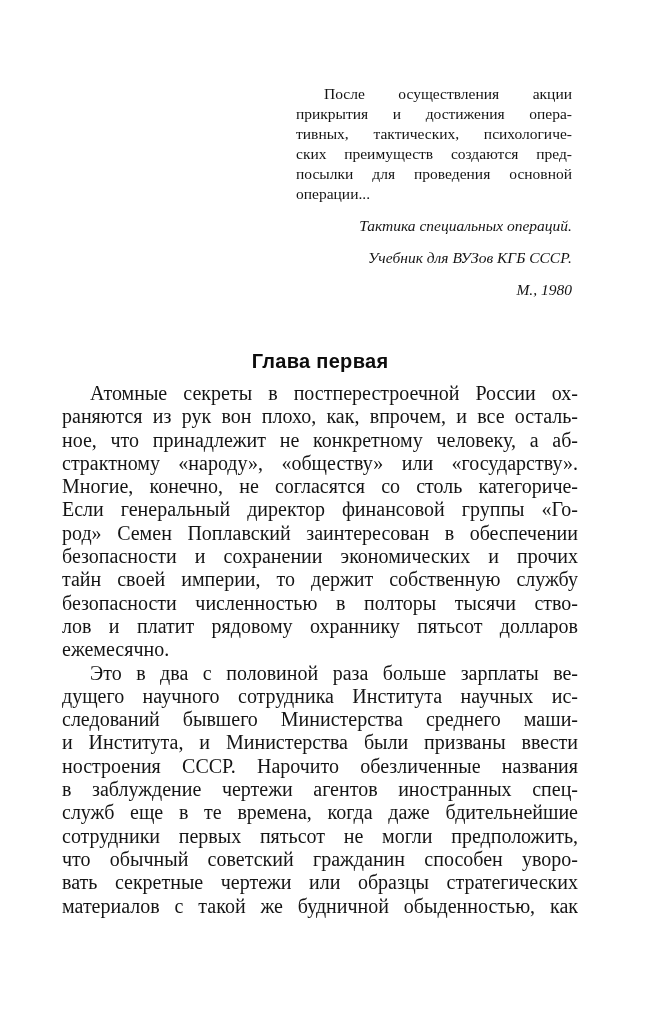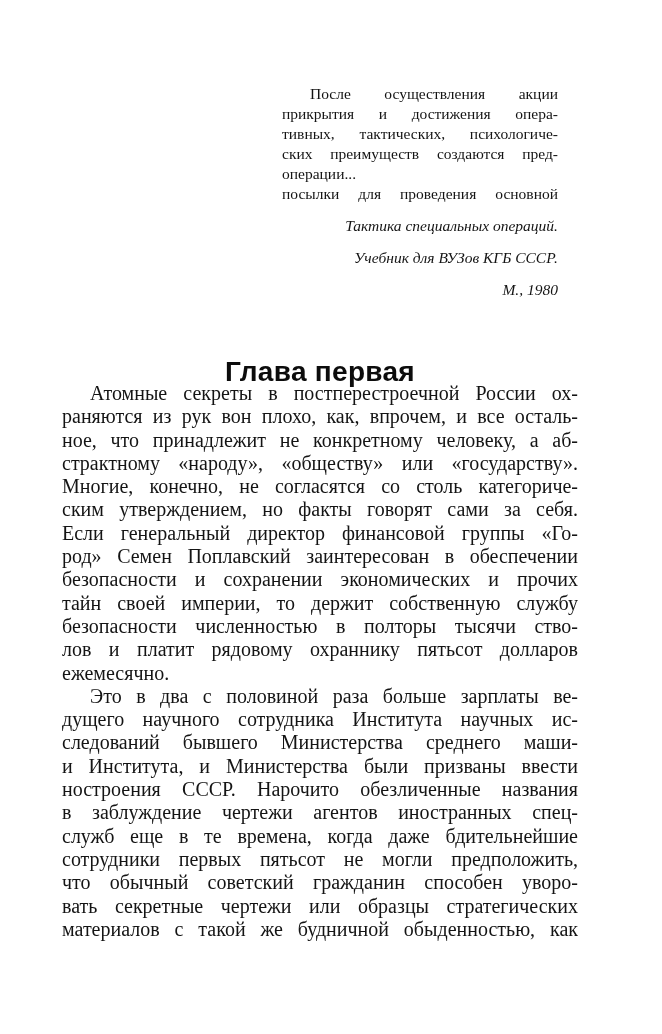--- a/index.html
+++ b/index.html
@@ -13,21 +13,21 @@
     height: 1034px;
     background: #ffffff;
     color: #141414;
     font-family: "Liberation Serif", serif;
     overflow: hidden;
   }
 
   
   .epigraph {
     position: absolute;
-    left: 282px;
+    left: 296px;
     top: 84px;
     width: 276px;
     font-size: 15.5px;
     line-height: 20px;
   }
   .epigraph .line {
     text-align: justify;
     text-align-last: justify;
     -moz-text-align-last: justify;
   }
@@ -44,21 +44,21 @@
 
   
   .chapter-heading {
     position: absolute;
     left: 62px;
     top: 337px;
     width: 516px;
     text-align: center;
     font-family: "Liberation Sans", sans-serif;
     font-weight: bold;
-    font-size: 28px;
+    font-size: 20px;
     letter-spacing: 0.3px;
     color: #0c0c0c;
   }
 
   
   .body-text {
     position: absolute;
     left: 62px;
     top: 382px;
     width: 516px;
@@ -80,40 +80,39 @@
 <body>
 
 <div class="page" style="background: rgb(255, 255, 255); color: rgb(20, 20, 20);">
 
   <div class="epigraph">
     <div>
         <div class="line first">После осуществления акции</div>
         <div class="line">прикрытия и достижения опера-</div>
         <div class="line">тивных, тактических, психологиче-</div>
         <div class="line">ских преимуществ создаются пред-</div>
+        <div class="line">посылки для проведения основной</div>
         <div class="line last">операции...</div>
-        <div class="line">посылки для проведения основной</div>
       </div>
     <div>
         <div class="attr-line">Тактика специальных операций.</div>
         <div class="attr-line">Учебник для ВУЗов КГБ СССР.</div>
         <div class="attr-line">М., 1980</div>
       </div>
   </div>
 
   <h1 class="chapter-heading">Глава первая</h1>
 
   <div class="body-text">
       <div>
         <div class="line first">Атомные секреты в постперестроечной России ох-</div>
         <div class="line">раняются из рук вон плохо, как, впрочем, и все осталь-</div>
         <div class="line">ное, что принадлежит не конкретному человеку, а аб-</div>
         <div class="line">страктному «народу», «обществу» или «государству».</div>
         <div class="line">Многие, конечно, не согласятся со столь категориче-</div>
-        <div class="line">ским утверждением, но факты говорят сами за себя.</div>
         <div class="line">Если генеральный директор финансовой группы «Го-</div>
         <div class="line">род» Семен Поплавский заинтересован в обеспечении</div>
         <div class="line">безопасности и сохранении экономических и прочих</div>
         <div class="line">тайн своей империи, то держит собственную службу</div>
         <div class="line">безопасности численностью в полторы тысячи ство-</div>
         <div class="line">лов и платит рядовому охраннику пятьсот долларов</div>
         <div class="line para-last">ежемесячно.</div>
       </div>
       <div>
         <div class="line first">Это в два с половиной раза больше зарплаты ве-</div>

